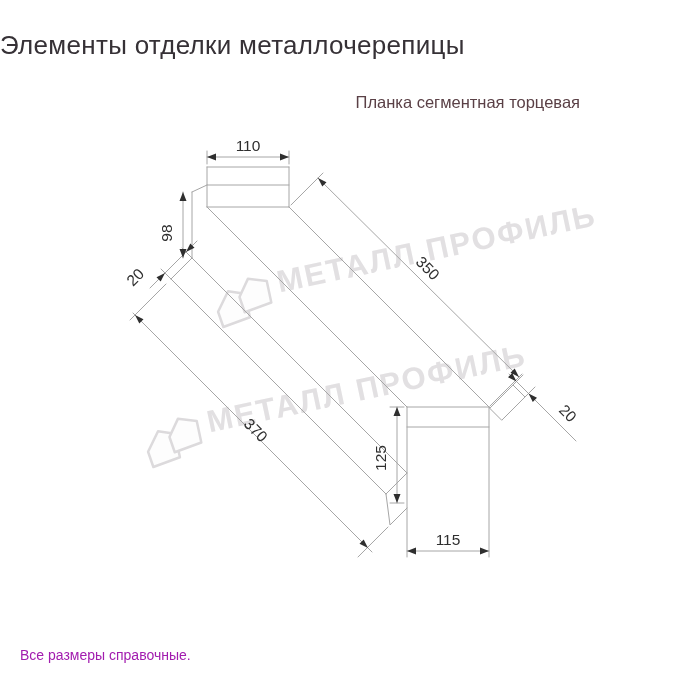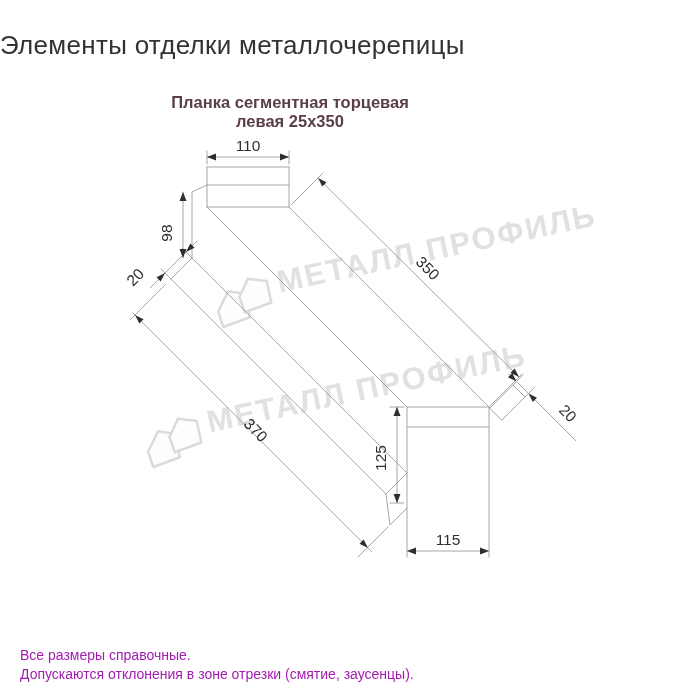--- a/index.html
+++ b/index.html
@@ -5,43 +5,42 @@
   html,body{margin:0;padding:0;}
   body{
     width:700px;height:700px;background:#ffffff;position:relative;overflow:hidden;
     font-family:"Liberation Sans", sans-serif;
   }
   .page-title{
     position:absolute;top:30px;left:0;width:700px;text-align:left;
     font-size:26px;font-weight:400;color:#363136;letter-spacing:.3px;
   }
   .product-name{
-    position:absolute;top:93px;left:0;width:580px;text-align:center;
-    font-size:16.5px;line-height:19px;color:#5a4046;font-weight:bold;
+    position:absolute;top:93px;left:0;width:580px;text-align:right;
+    font-size:16.5px;line-height:19px;color:#5a4046;
   }
   .drawing{position:absolute;top:0;left:0;}
   .footer-notes{
     position:absolute;left:20px;top:646px;width:600px;
     font-size:14px;line-height:19px;color:#a21caf;
   }
   .wm-text{
     font-weight:bold;font-size:31px;letter-spacing:2px;fill:#e2e0e2;
   }
   .dim-label{
     font-size:15.5px;fill:#2f2f2f;
   }
 </style>
 </head>
 <body>
 
 <div class="page-title">Элементы отделки металлочерепицы</div>
 
 <div class="product-name">
   <div>Планка сегментная торцевая</div>
-  <div>левая 25х350</div>
 </div>
 
 <svg class="drawing" width="700" height="700" viewBox="0 0 700 700" xmlns="http://www.w3.org/2000/svg">
 
   <g>
     <g transform="translate(216,302) rotate(-12)">
       <g fill="#fdfdfd" stroke="#dcdadc" stroke-width="2.5" stroke-linejoin="round">
         <path d="M0,10 L14,-8 L30,-2 L30,22 L2,26 Z"></path>
         <path d="M24,0 L36,-16 L54,-10 L54,12 L26,16 Z"></path>
       </g>
@@ -110,14 +109,13 @@
     <text class="dim-label" transform="translate(424,272) rotate(45)">350</text>
     <text class="dim-label" transform="translate(252,434) rotate(45)">370</text>
     <text class="dim-label" transform="translate(564,417) rotate(45)">20</text>
     <text class="dim-label" transform="translate(386,458) rotate(-90)">125</text>
     <text class="dim-label" x="448" y="545">115</text>
   </g>
 </svg>
 
 <div class="footer-notes">
   <div>Все размеры справочные.</div>
-  <div>Допускаются отклонения в зоне отрезки (смятие, заусенцы).</div>
 </div>
 
 </body></html>

